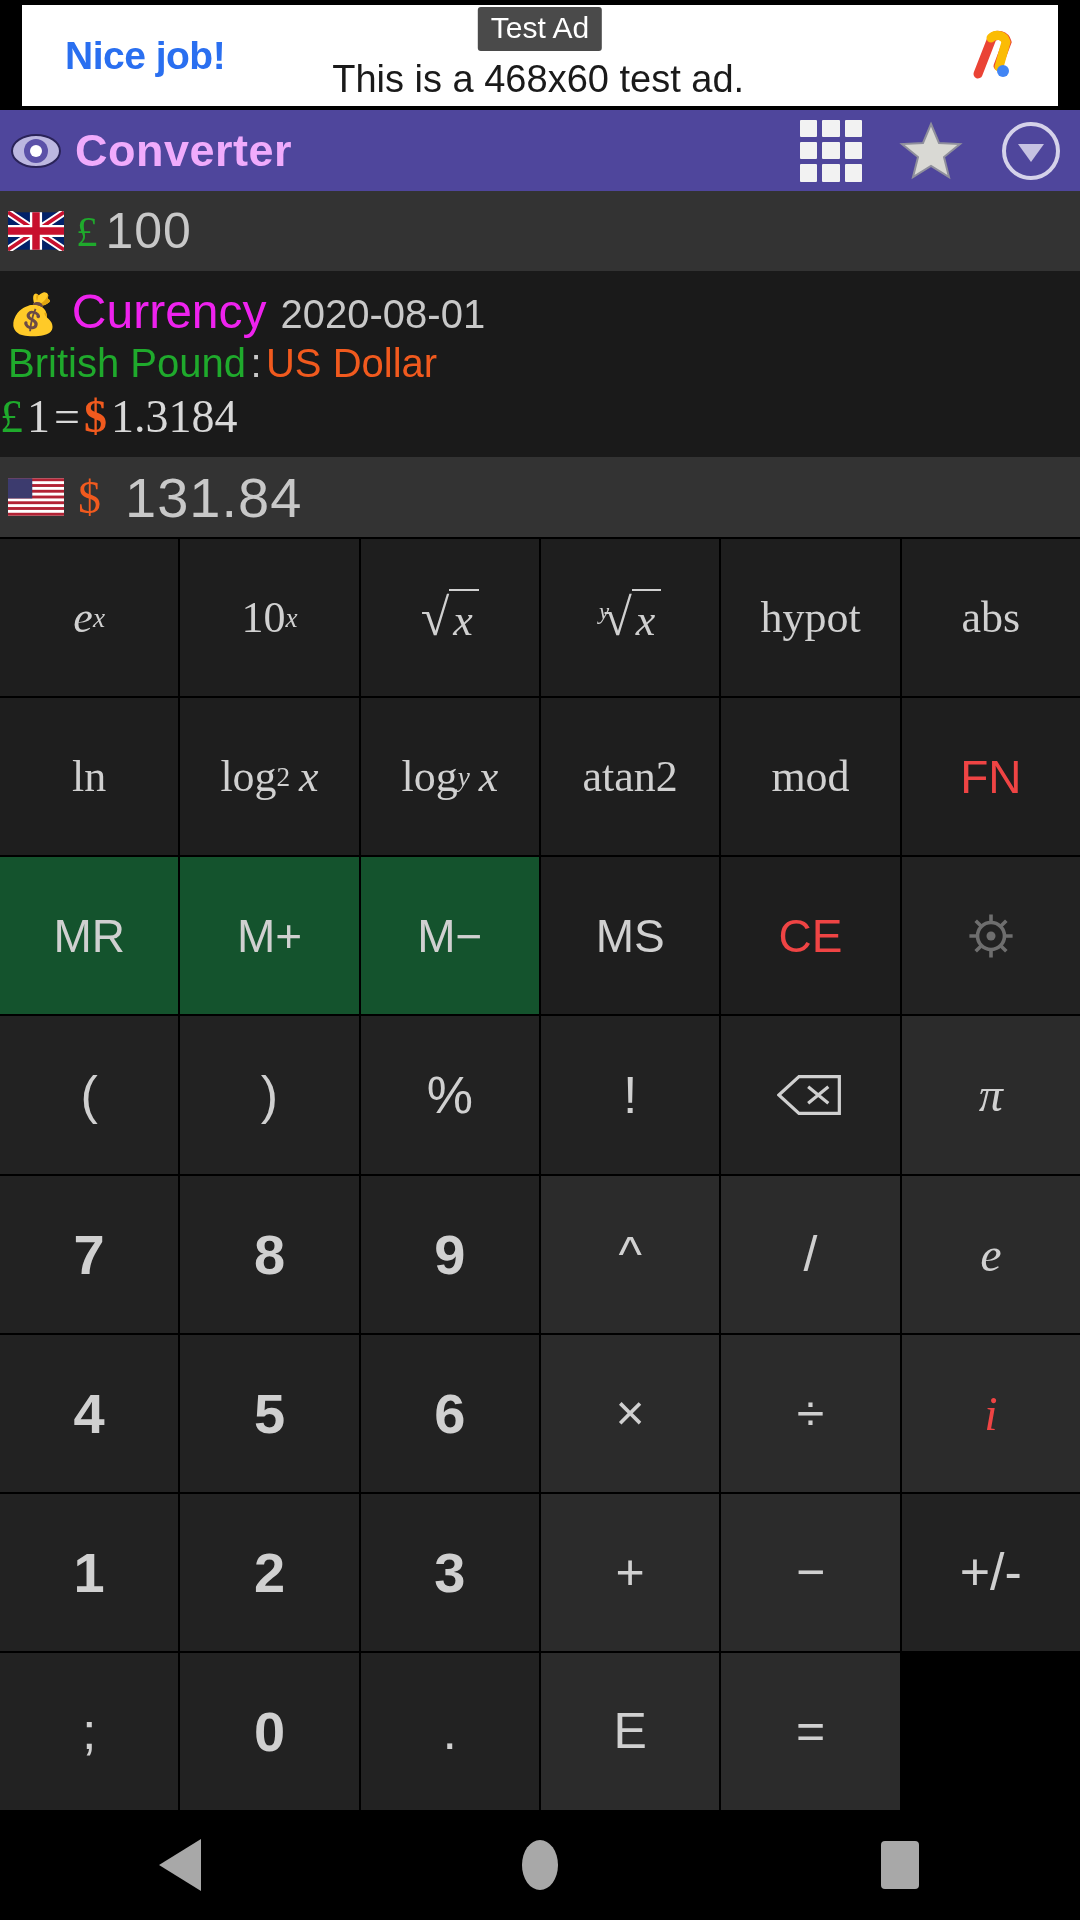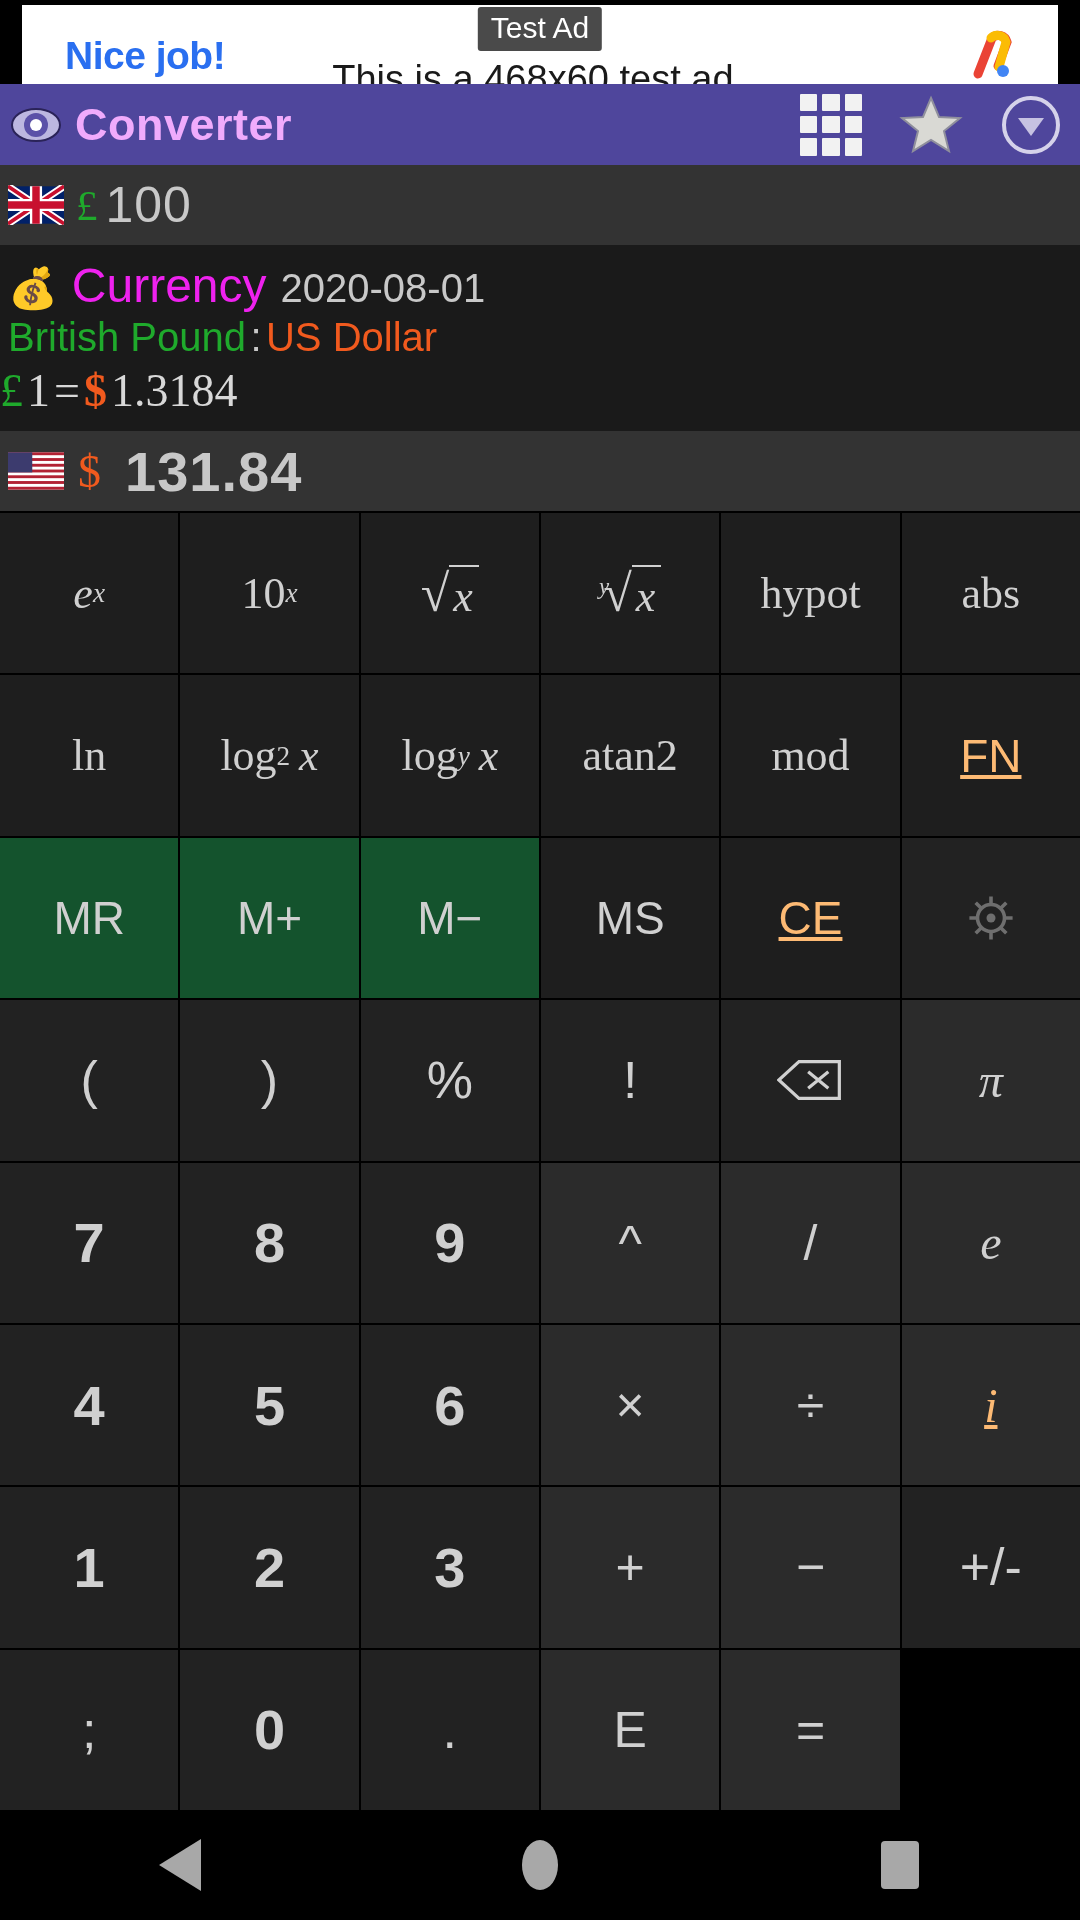--- a/index.html
+++ b/index.html
@@ -20,21 +20,21 @@
     height: 1920px;
     background: #000;
     display: flex;
     flex-direction: column;
   }
 
   
   .ad-wrap {
     position: relative;
     width: 1080px;
-    height: 84px;
+    height: 110px;
     background: #000;
     flex: 0 0 auto;
   }
   .ad-banner {
     position: absolute;
     left: 22px;
     top: 5px;
     width: 1036px;
     height: 101px;
     background: #ffffff;
@@ -202,21 +202,21 @@
   }
   .sym-usd {
     color: #f15a1e;
     font-size: 46px;
     font-family: "Liberation Serif", serif;
     margin-left: 14px;
   }
   .val-result {
     color: #c8c8c8;
     font-size: 56px;
-    font-weight: bold;
+    font-weight: normal;
     margin-left: 24px;
     letter-spacing: 1px;
   }
 
   
   .keypad {
     width: 1080px;
     flex: 1 1 auto;
     display: grid;
     grid-template-columns: repeat(6, 1fr);
@@ -231,21 +231,21 @@
     display: flex;
     align-items: center;
     justify-content: center;
     color: #d0d0d0;
     user-select: none;
     overflow: hidden;
   }
   .key.t-fn    { background: #1e1e1e; font-family: "Liberation Serif", serif; font-size: 44px; }
   .key.t-mem   { background: #14532d; font-size: 46px; }
   .key.t-memd  { background: #1e1e1e; font-size: 46px; }
-  .key.t-dim   { color: #fdba74; text-decoration: underline; }
+  .key.t-dim   { color: #ef4444; }
   .key.t-op    { background: #2b2b2b; font-size: 50px; }
   .key.t-num   { background: #222222; font-size: 56px; font-weight: bold; }
   .key.t-const { background: #2b2b2b; font-size: 48px; font-family: "Liberation Serif", serif; font-style: italic; }
   .key.t-sym   { background: #222222; font-size: 52px; }
   .key.t-eq    { background: #2b2b2b; font-size: 50px; }
 
   .key .math {
     font-family: "Liberation Serif", serif;
     font-size: 44px;
     display: inline-flex;

